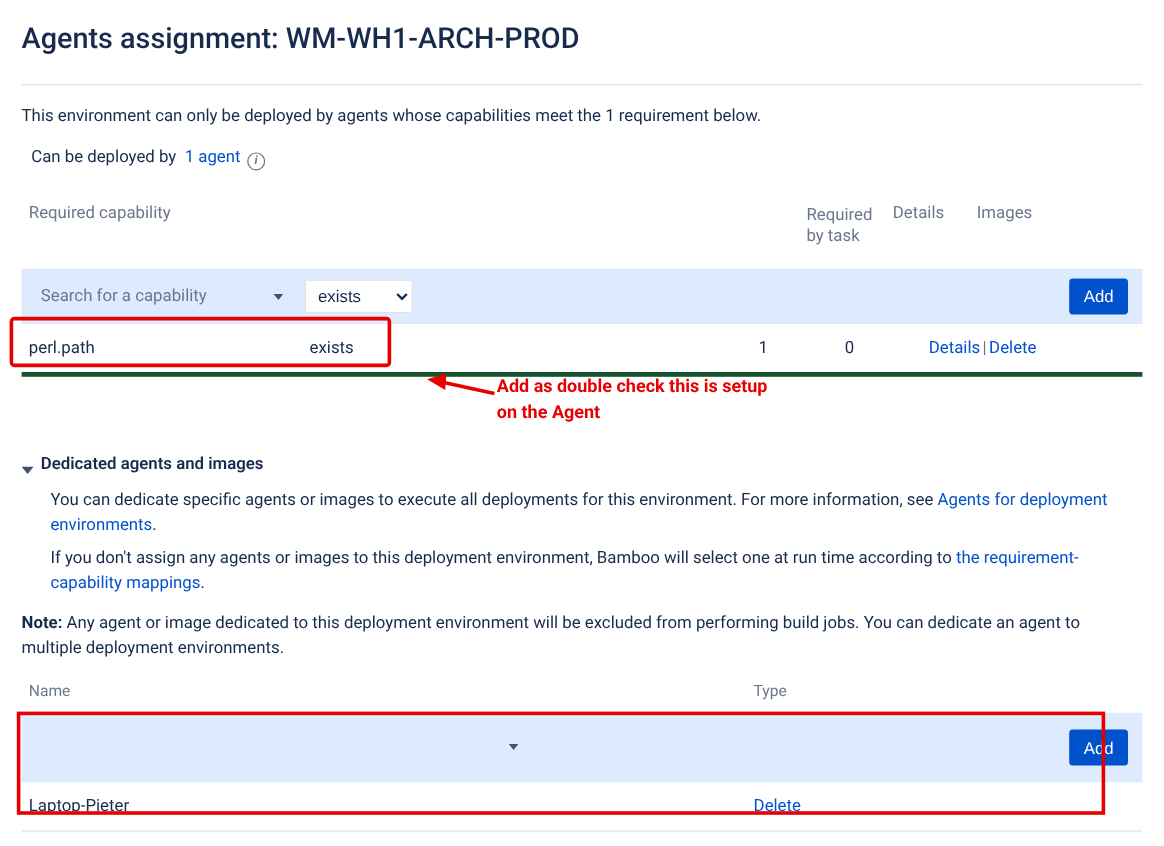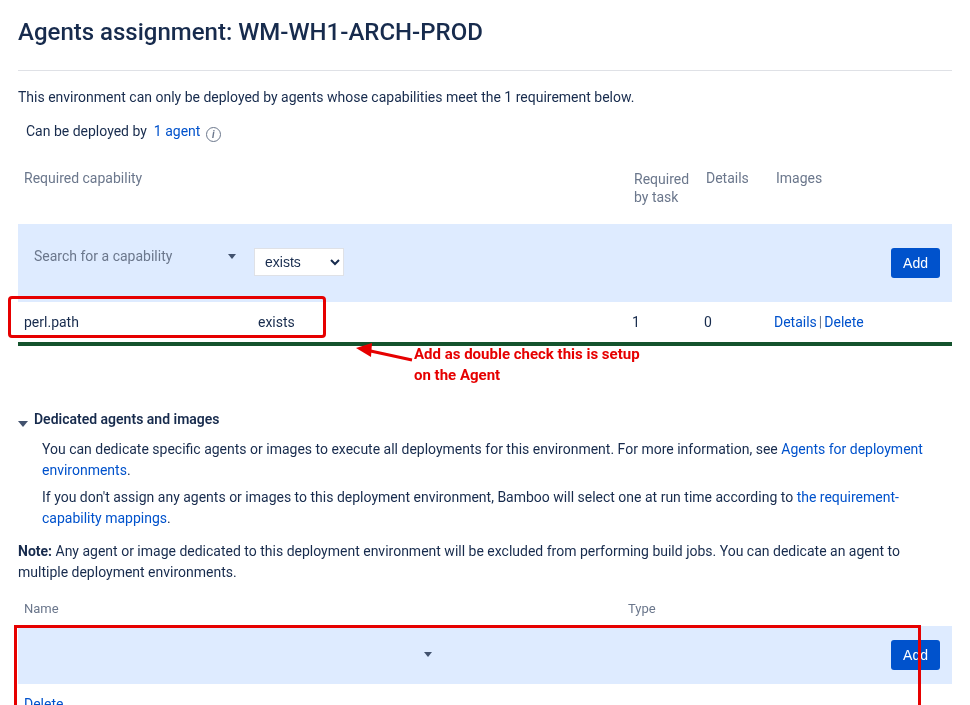--- a/index.html
+++ b/index.html
@@ -49,29 +49,29 @@
     vertical-align: -2px;
     margin-left: 2px;
   }
   .col-header-row {
     display: flex;
     color: #6b778c;
     font-size: 14px;
     padding: 0 6px 18px 6px;
   }
   .col-header-row .c1 { width: 610px; }
-  .col-header-row .c2 { width: 72px; line-height:1.3; }
+  .col-header-row .c2 { width: 72px; line-height:1.3;margin-left:38px; }
   .col-header-row .c3 { width: 70px; }
   .col-header-row .c4 { flex: 1; }
 
   .filter-row {
     background: #deebff;
     display: flex;
-    align-items: flex-start;
-    padding: 24px 12px;
+    align-items: center;
+    padding: 8px 12px;
     gap: 14px;
   }
   .cap-select {
     display: inline-flex;
     align-items: center;
     color: #6b778c;
     font-size: 14px;
     width: 210px;
     justify-content: space-between;
     padding: 0 4px;
@@ -290,15 +290,16 @@
     <div>Type</div>
   </div>
   <div class="ded-filter-row">
     <div class="dd">
       <span class="tri-down"></span>
     </div>
     <div class="spacer-grow"></div>
     <button class="btn-primary">Add</button>
   </div>
   <div class="ded-row">
+    <div class="n">Laptop-Pieter</div>
     <div class="a"><a href="#">Delete</a></div>
   </div>
 </div>
 
 </body></html>

